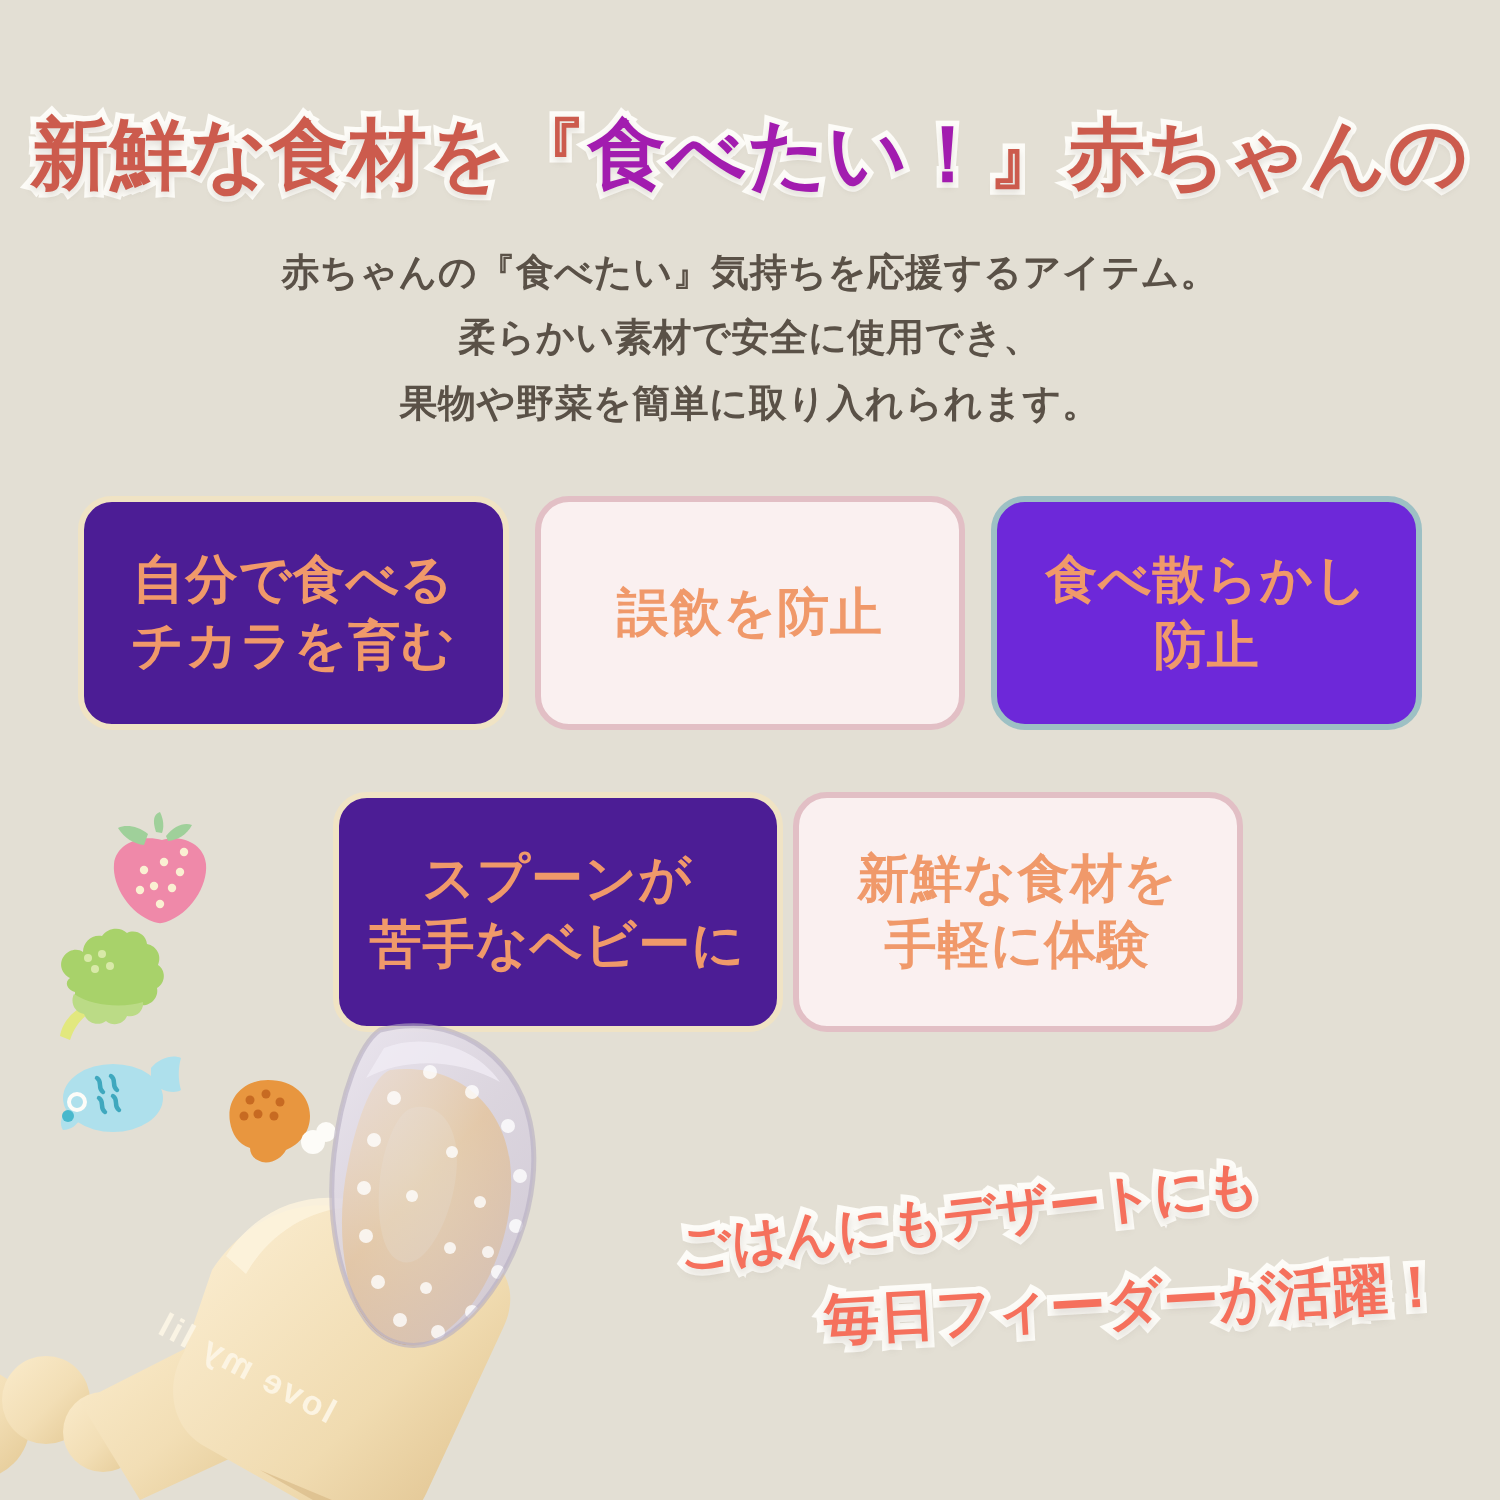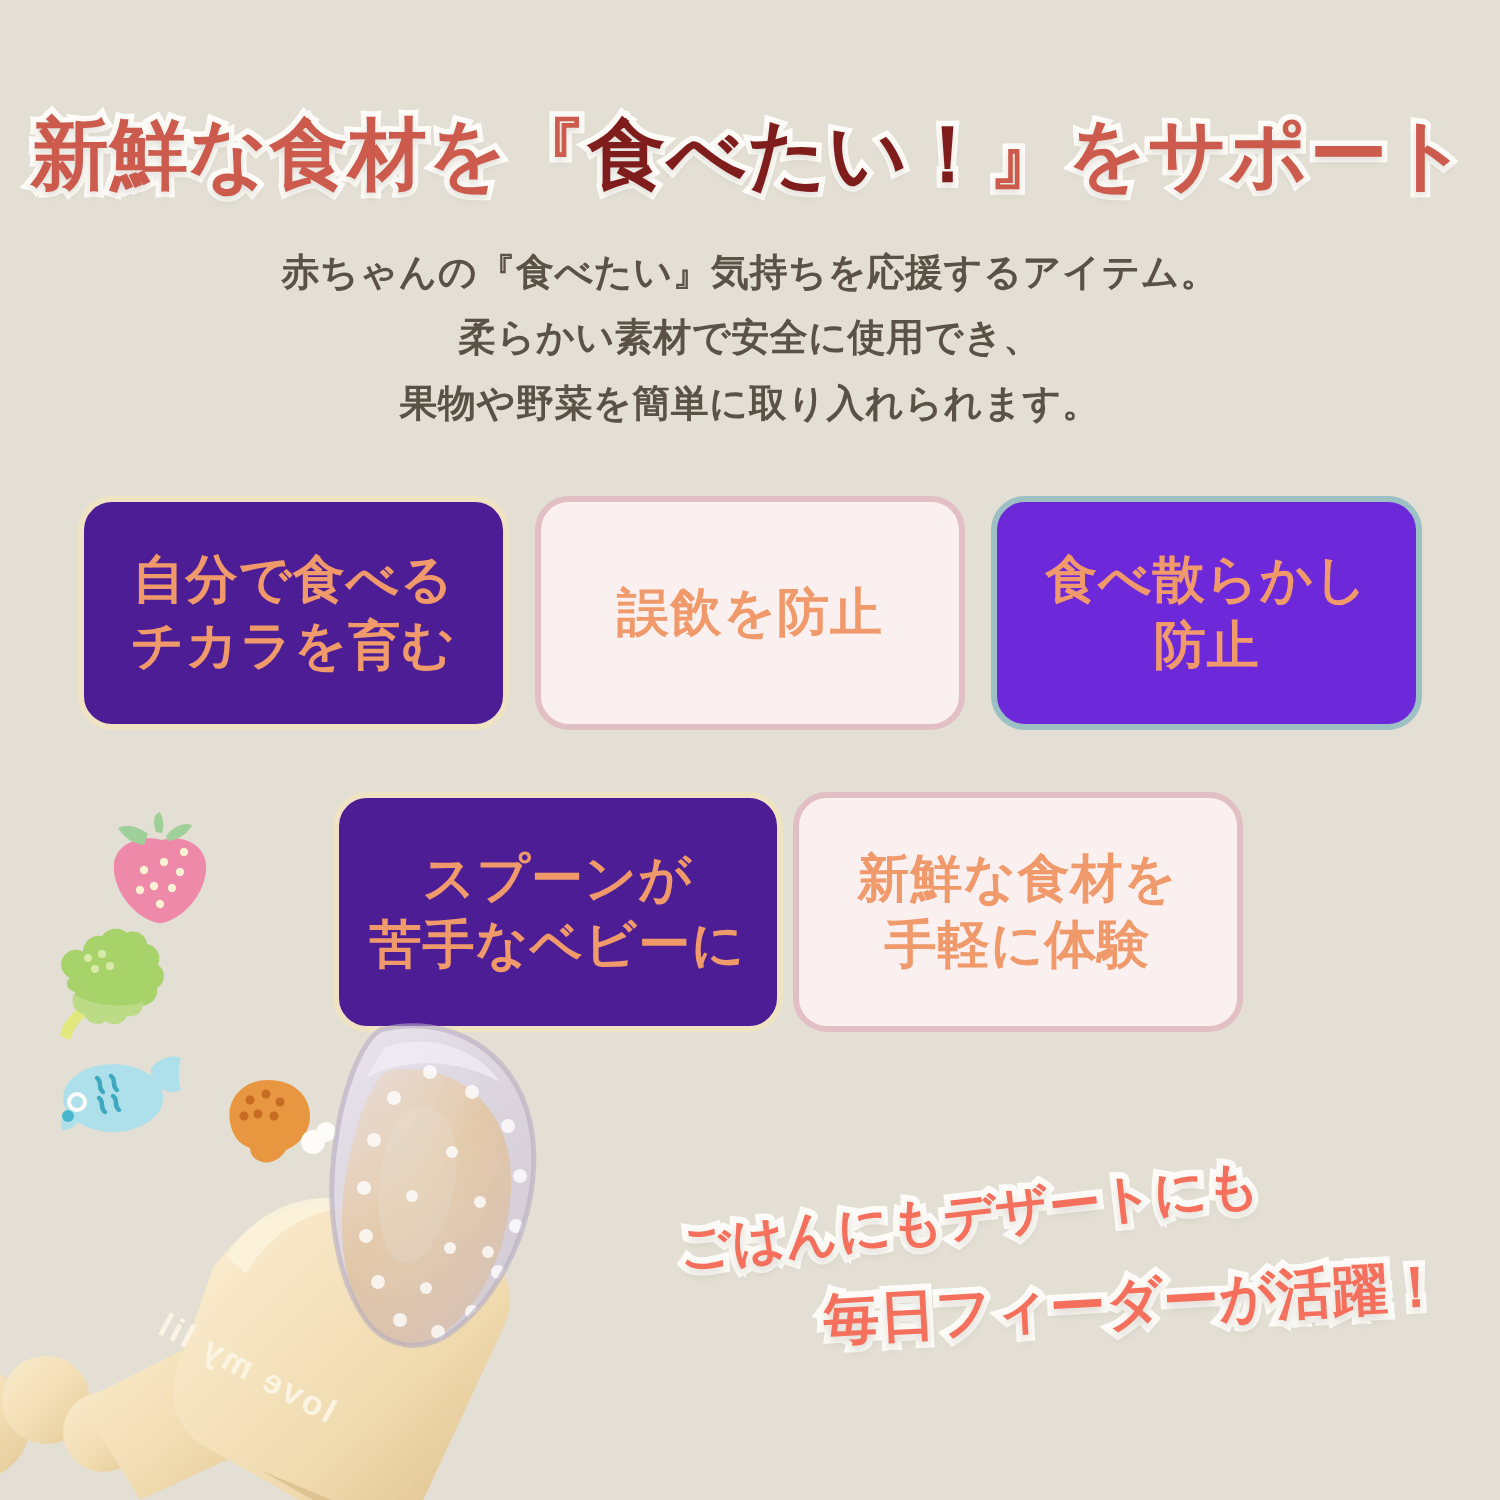--- a/index.html
+++ b/index.html
@@ -33,21 +33,21 @@
     font-size: 78px;
     font-weight: 700;
     line-height: 1.18;
     letter-spacing: 1px;
     white-space: nowrap;
     color: #cc5b4d;
     -webkit-text-stroke: 11px #fdfcf8;
     paint-order: stroke fill;
     text-shadow: 0 4px 7px rgba(120,110,95,0.22);
   }
-  .headline .hl-accent { color: #7f1d1d; }
+  .headline .hl-accent { color: #a21caf; }
 
   
   .subcopy {
     position: absolute;
     top: 240px;
     left: 0;
     width: 1500px;
     text-align: center;
     color: #5a5147;
     font-size: 38px;
@@ -137,21 +137,21 @@
     top: 88px;
     font-size: 56px;
     transform: rotate(-3.2deg);
   }
 </style>
 </head>
 <body>
 
 <div id="stage">
 
-  <div class="headline"><span>新鮮な食材を『</span><span class="hl-accent">食べたい！</span><span>』をサポート</span></div>
+  <div class="headline"><span>新鮮な食材を『</span><span class="hl-accent">食べたい！</span><span>』赤ちゃんの</span></div>
 
   <div class="subcopy">
     <span class="line">赤ちゃんの『食べたい』気持ちを応援するアイテム。</span>
     <span class="line">柔らかい素材で安全に使用でき、</span>
     <span class="line">果物や野菜を簡単に取り入れられます。</span>
   </div>
 
   <div class="cards-row row-1">
 
     <div class="card tone-cream">

